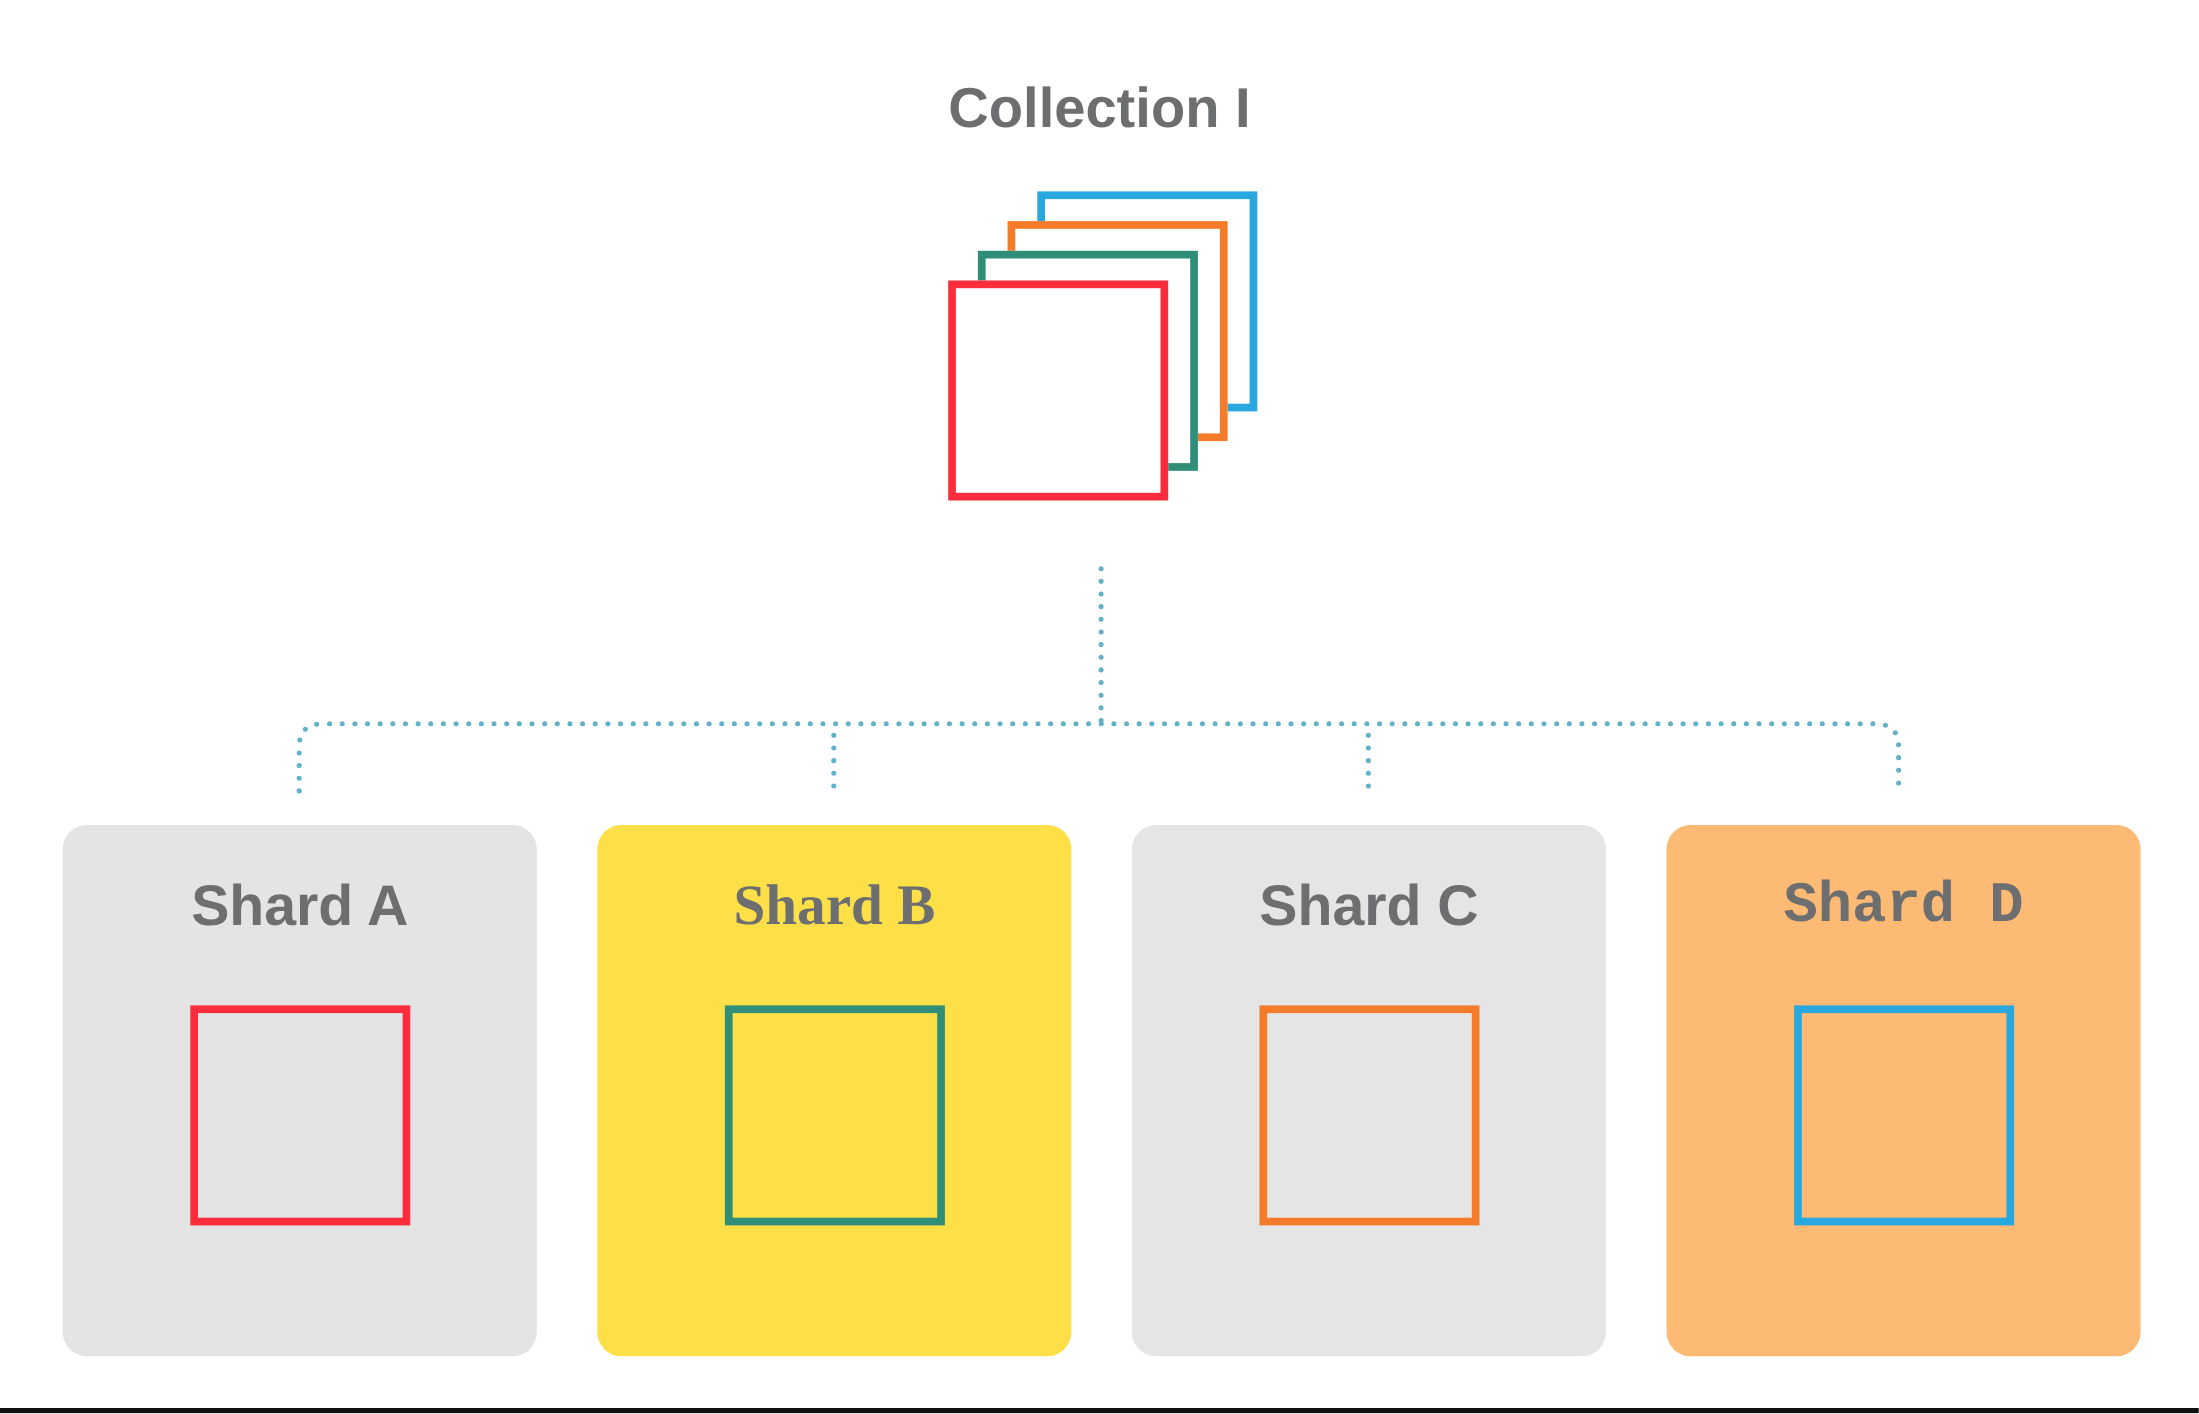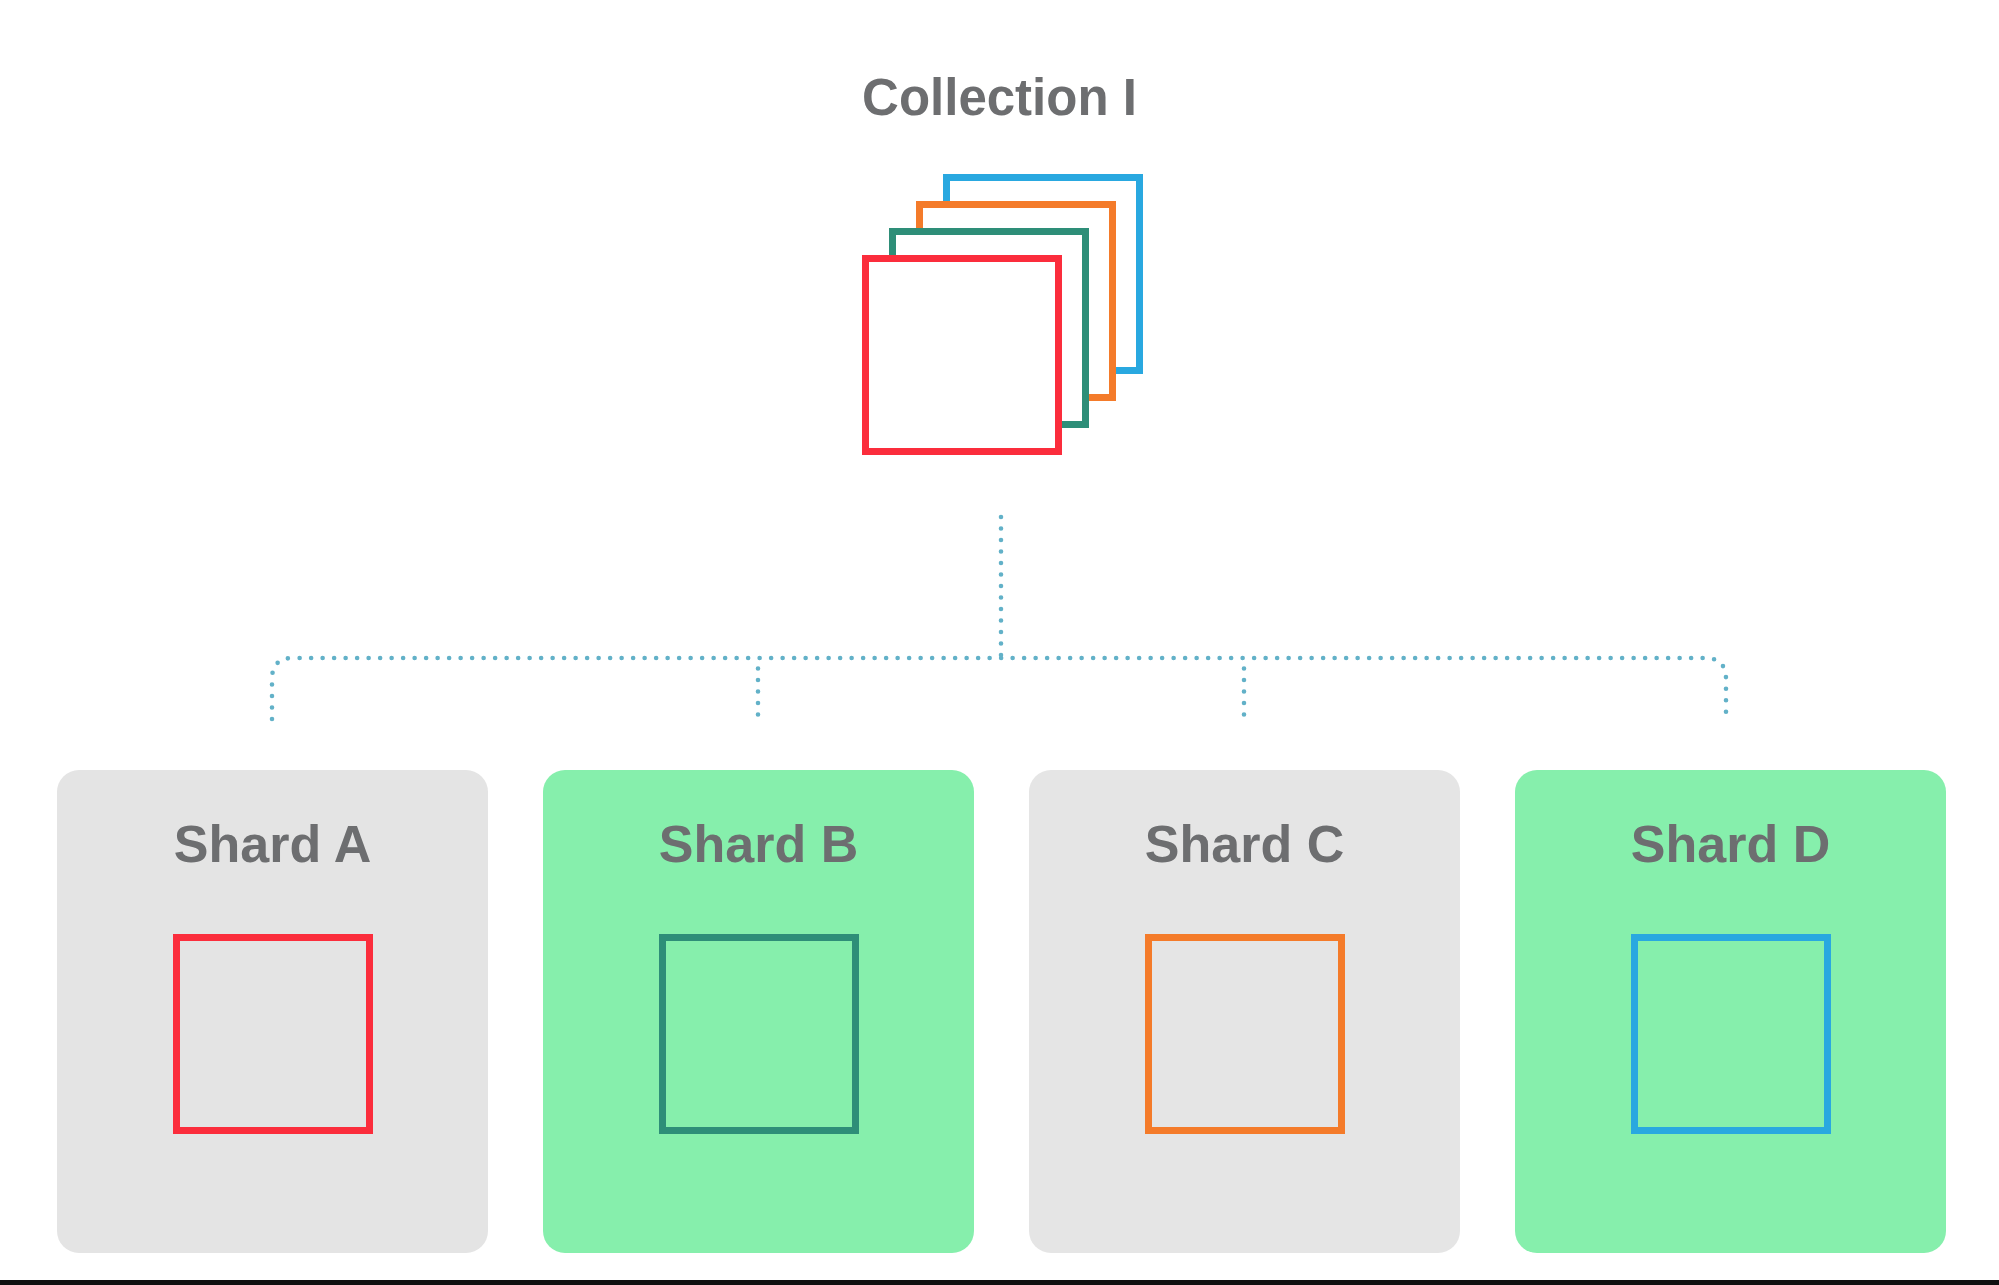--- a/index.html
+++ b/index.html
@@ -48,21 +48,20 @@
     stroke-dasharray: 0, 11.5;
   }
   .shard-card {
     position: absolute;
     top: 750px;
     width: 431px;
     height: 483px;
     box-sizing: border-box;
     border-radius: 22px;
     background: #e4e4e4;
-    margin-top: 20px;
   }
   .shard-a { left: 57px; }
   .shard-b { left: 543px; }
   .shard-c { left: 1029px; }
   .shard-d { left: 1515px; }
   .shard-label {
     position: absolute;
     top: 48px;
     left: 0;
     width: 100%;
@@ -108,30 +107,30 @@
     <path d="M 272 719 V 679 Q 272 658 293 658 H 1705 Q 1726 658 1726 679 V 719" stroke="#62b1c8"></path>
     <path d="M 758 668.5 V 719" stroke="#62b1c8"></path>
     <path d="M 1244 668.5 V 719" stroke="#62b1c8"></path>
   </svg>
 
   <div class="shard-card shard-a" style="background: rgb(228, 228, 228);">
     <div class="shard-label" style="color: rgb(109, 110, 112);">Shard A</div>
     <div class="shard-doc" style="border-color: rgb(251, 45, 60);"></div>
   </div>
 
-  <div class="shard-card shard-b" style="background: #86efac;">
+  <div class="shard-card shard-b" style="background: #fde047; font-family: Liberation Serif, serif;">
     <div class="shard-label" style="color: rgb(109, 110, 112);">Shard B</div>
     <div class="shard-doc" style="border-color: rgb(46, 142, 120);"></div>
   </div>
 
   <div class="shard-card shard-c" style="background: #e5e5e5;">
     <div class="shard-label" style="color: rgb(109, 110, 112);">Shard C</div>
     <div class="shard-doc" style="border-color: rgb(244, 123, 42);"></div>
   </div>
 
-  <div class="shard-card shard-d" style="background: #86efac;">
+  <div class="shard-card shard-d" style="background: #fdba74; font-family: Liberation Mono, monospace;">
     <div class="shard-label" style="color: rgb(109, 110, 112);">Shard D</div>
     <div class="shard-doc" style="border-color: rgb(41, 168, 224);"></div>
   </div>
 
   <div class="bottom-bar" style="background: rgb(15, 15, 15);"></div>
 
 </div>
 
 </body></html>

